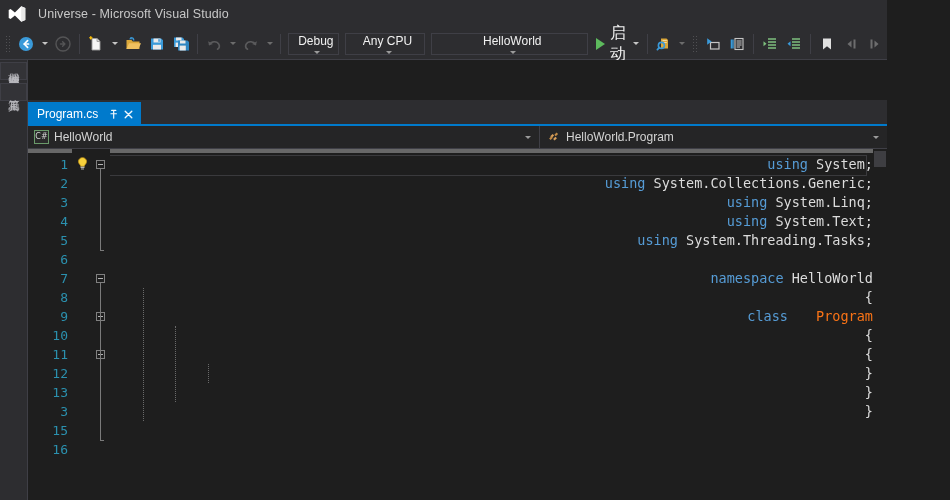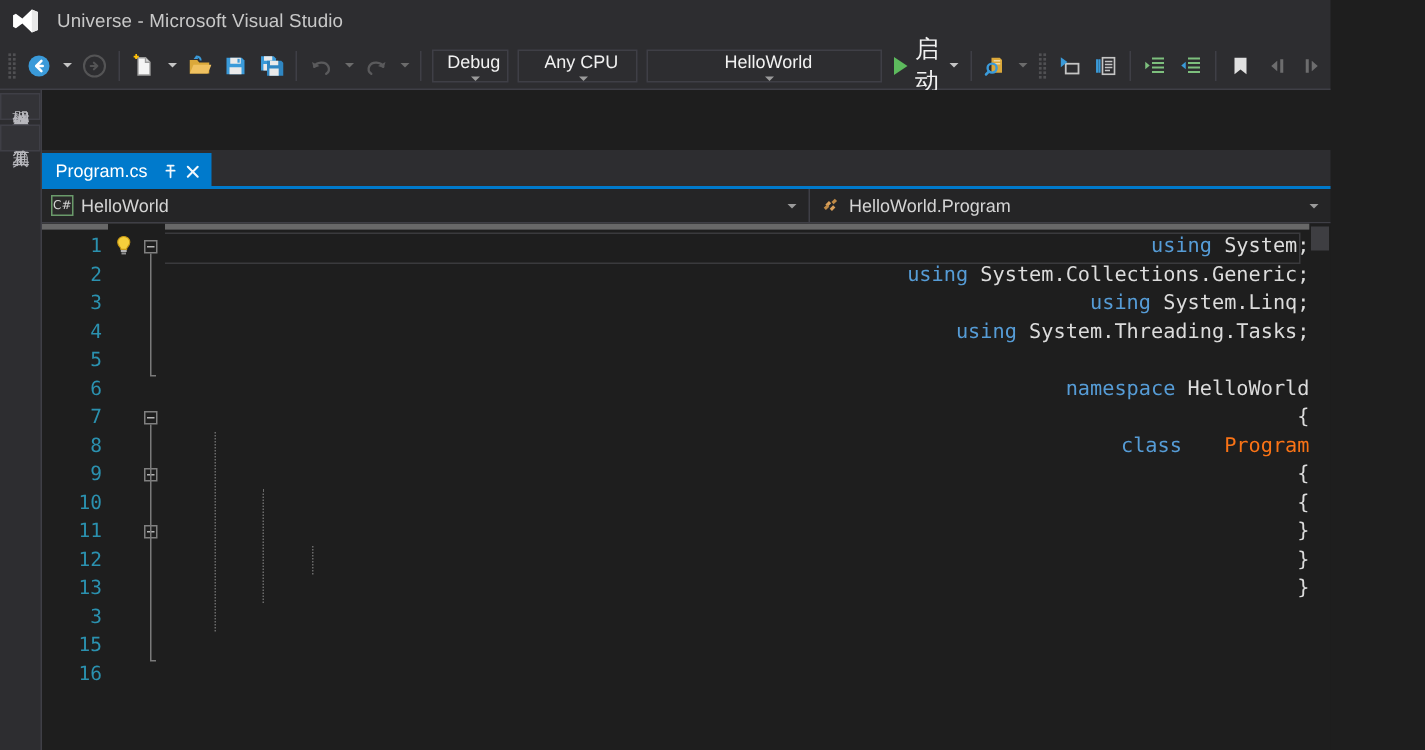--- a/index.html
+++ b/index.html
@@ -439,20 +439,21 @@
             <div class="foldline" style="top: 20px; height: 81px;"></div>
             <div class="foldtick" style="top: 101px;"></div>
             <div class="foldline" style="top: 134px; height: 157px;"></div>
             <div class="foldtick" style="top: 291px;"></div>
           </div>
 
         <div class="codetext" id="codetext">
             <div class="cline hl"><span class="kw">using</span><span class="pl"> System;</span></div>
             <div class="cline"><span class="kw">using</span><span class="pl"> System.Collections.Generic;</span></div>
             <div class="cline"><span class="kw">using</span><span class="pl"> System.Linq;</span></div>
+            <div class="cline"><span class="kw">using</span><span class="pl"> System.Text;</span></div>
             <div class="cline"><span class="kw">using</span><span class="pl"> System.Threading.Tasks;</span></div>
             <div class="cline">&nbsp;</div>
             <div class="cline"><span class="kw">namespace</span><span class="pl"> HelloWorld</span></div>
             <div class="cline"><span class="pl">{</span></div>
             <div class="cline"><span class="pl">    </span><span class="kw">class</span><span class="pl"> </span><span class="typ">Program</span></div>
             <div class="cline"><span class="pl">    {</span></div>
             <div class="cline"><span class="pl">        {</span></div>
             <div class="cline"><span class="pl">        }</span></div>
             <div class="cline"><span class="pl">    }</span></div>
             <div class="cline"><span class="pl">}</span></div>

